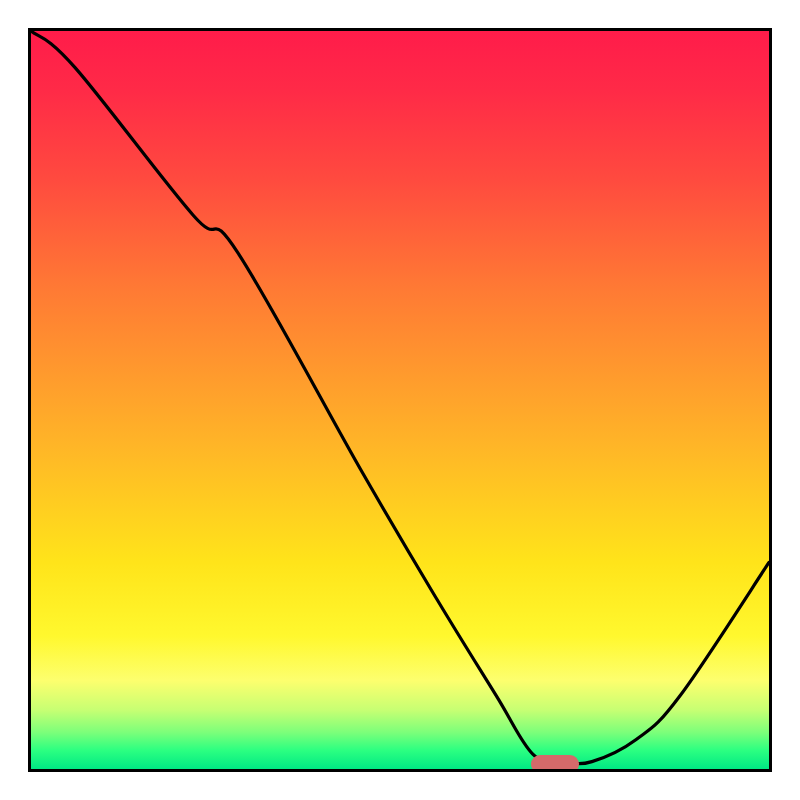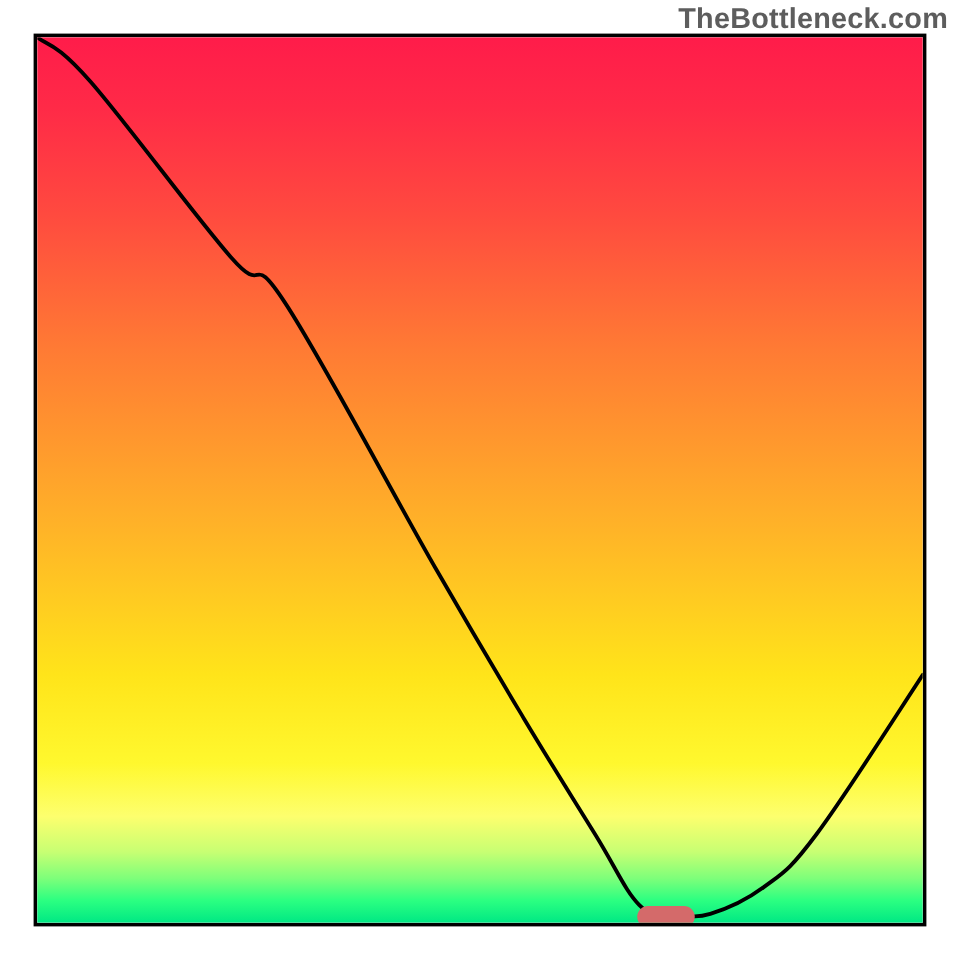--- a/index.html
+++ b/index.html
@@ -67,21 +67,20 @@
     border-radius: 9px;
     background: #d46a6a;
     transform: translate(-50%, -50%);
   }
 </style>
 </head>
 <body>
 
 <div class="chart-wrap">
 
-  <div class="watermark">TheBottleneck.com</div>
 
   <div class="plot-area">
     <div class="gradient-bg"></div>
 
     <svg class="curve" viewBox="0 0 738 738" preserveAspectRatio="none">
       <path id="curve-path" d="M 0.0 0.0 C 8.0 6.6, 15.1 3.7, 44.3 36.9 C 73.5 70.1, 133.1 151.3, 162.4 184.5 C 191.6 217.7, 176.1 174.9, 206.6 221.4 C 237.2 267.9, 296.2 380.4, 332.1 442.8 C 368.0 505.2, 382.0 528.4, 405.9 568.3 C 429.8 608.1, 447.7 636.3, 464.9 664.2 C 482.2 692.1, 489.9 711.3, 501.8 723.2 C 513.8 735.2, 520.7 729.3, 531.4 730.6 C 542.0 731.9, 547.6 734.6, 560.9 730.6 C 574.2 726.6, 589.2 720.4, 605.2 708.5 C 621.1 696.5, 625.5 696.1, 649.4 664.2 C 673.4 632.3, 722.1 555.3, 738.0 531.4" fill="none" stroke="#000" stroke-width="3.2" stroke-linejoin="round" stroke-linecap="round"></path>
     </svg>
 
     <div class="marker" id="marker" style="left: 523.98px; top: 732.834px;"></div>
   </div>

